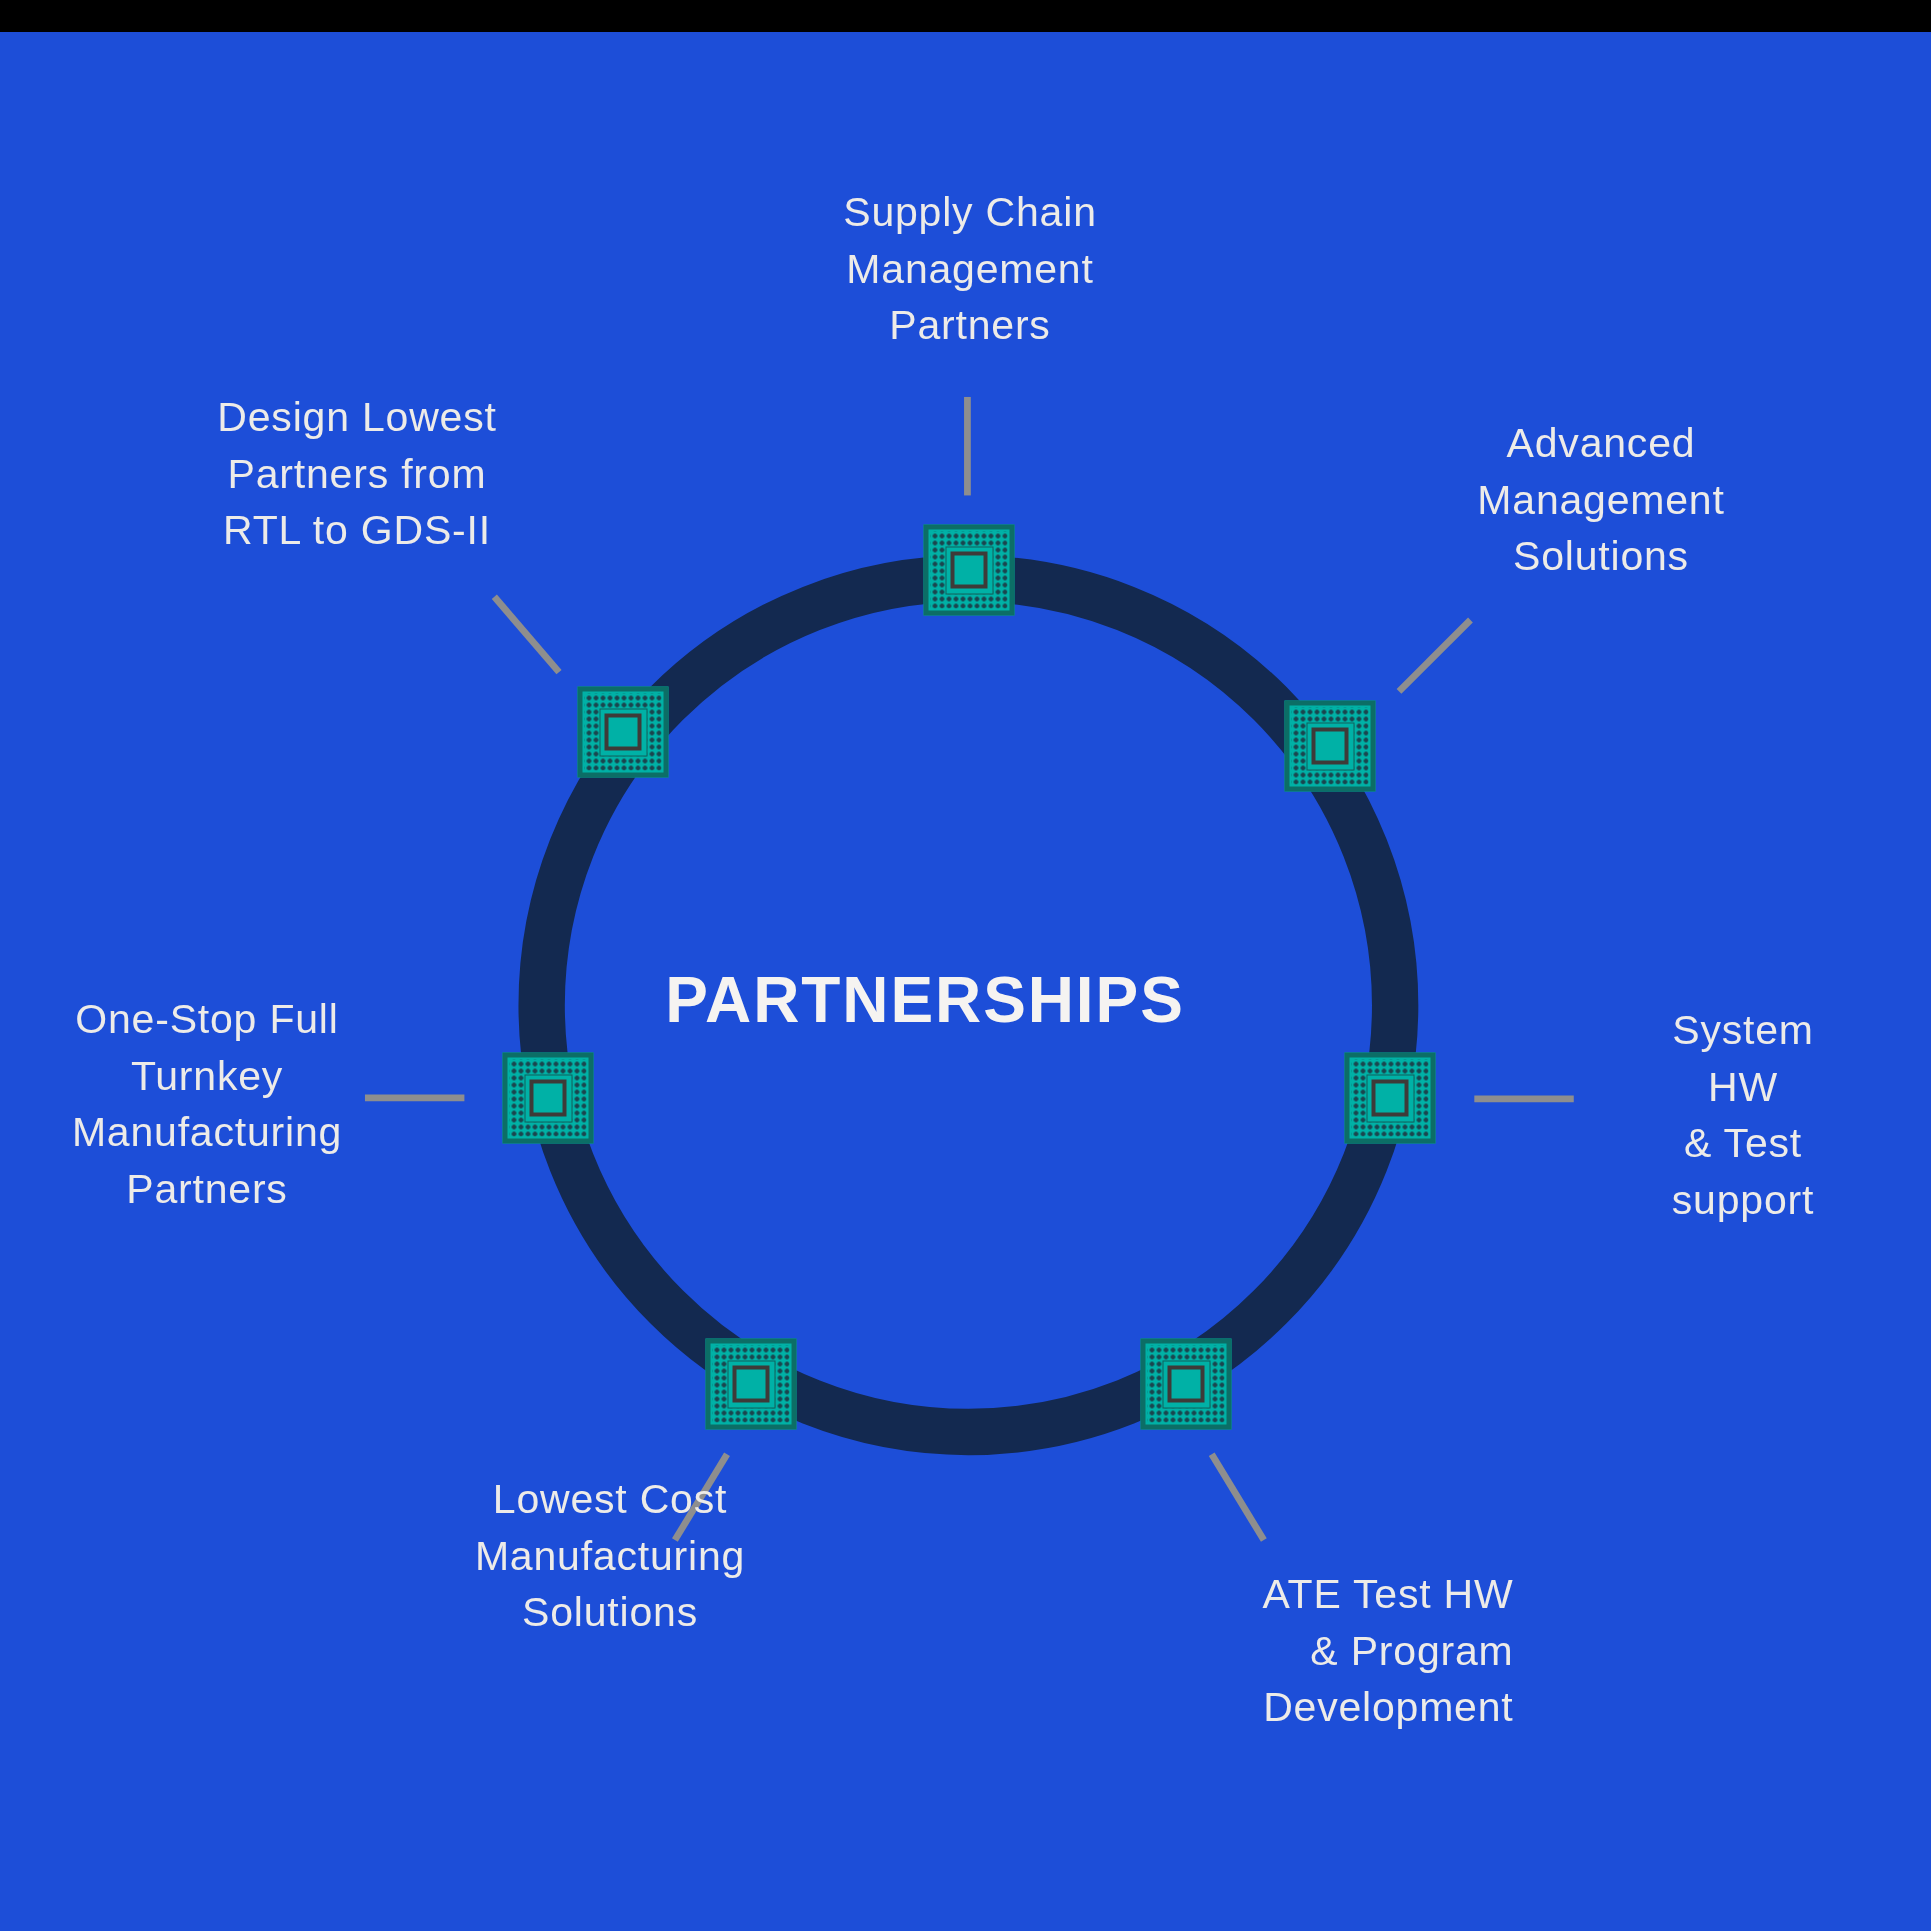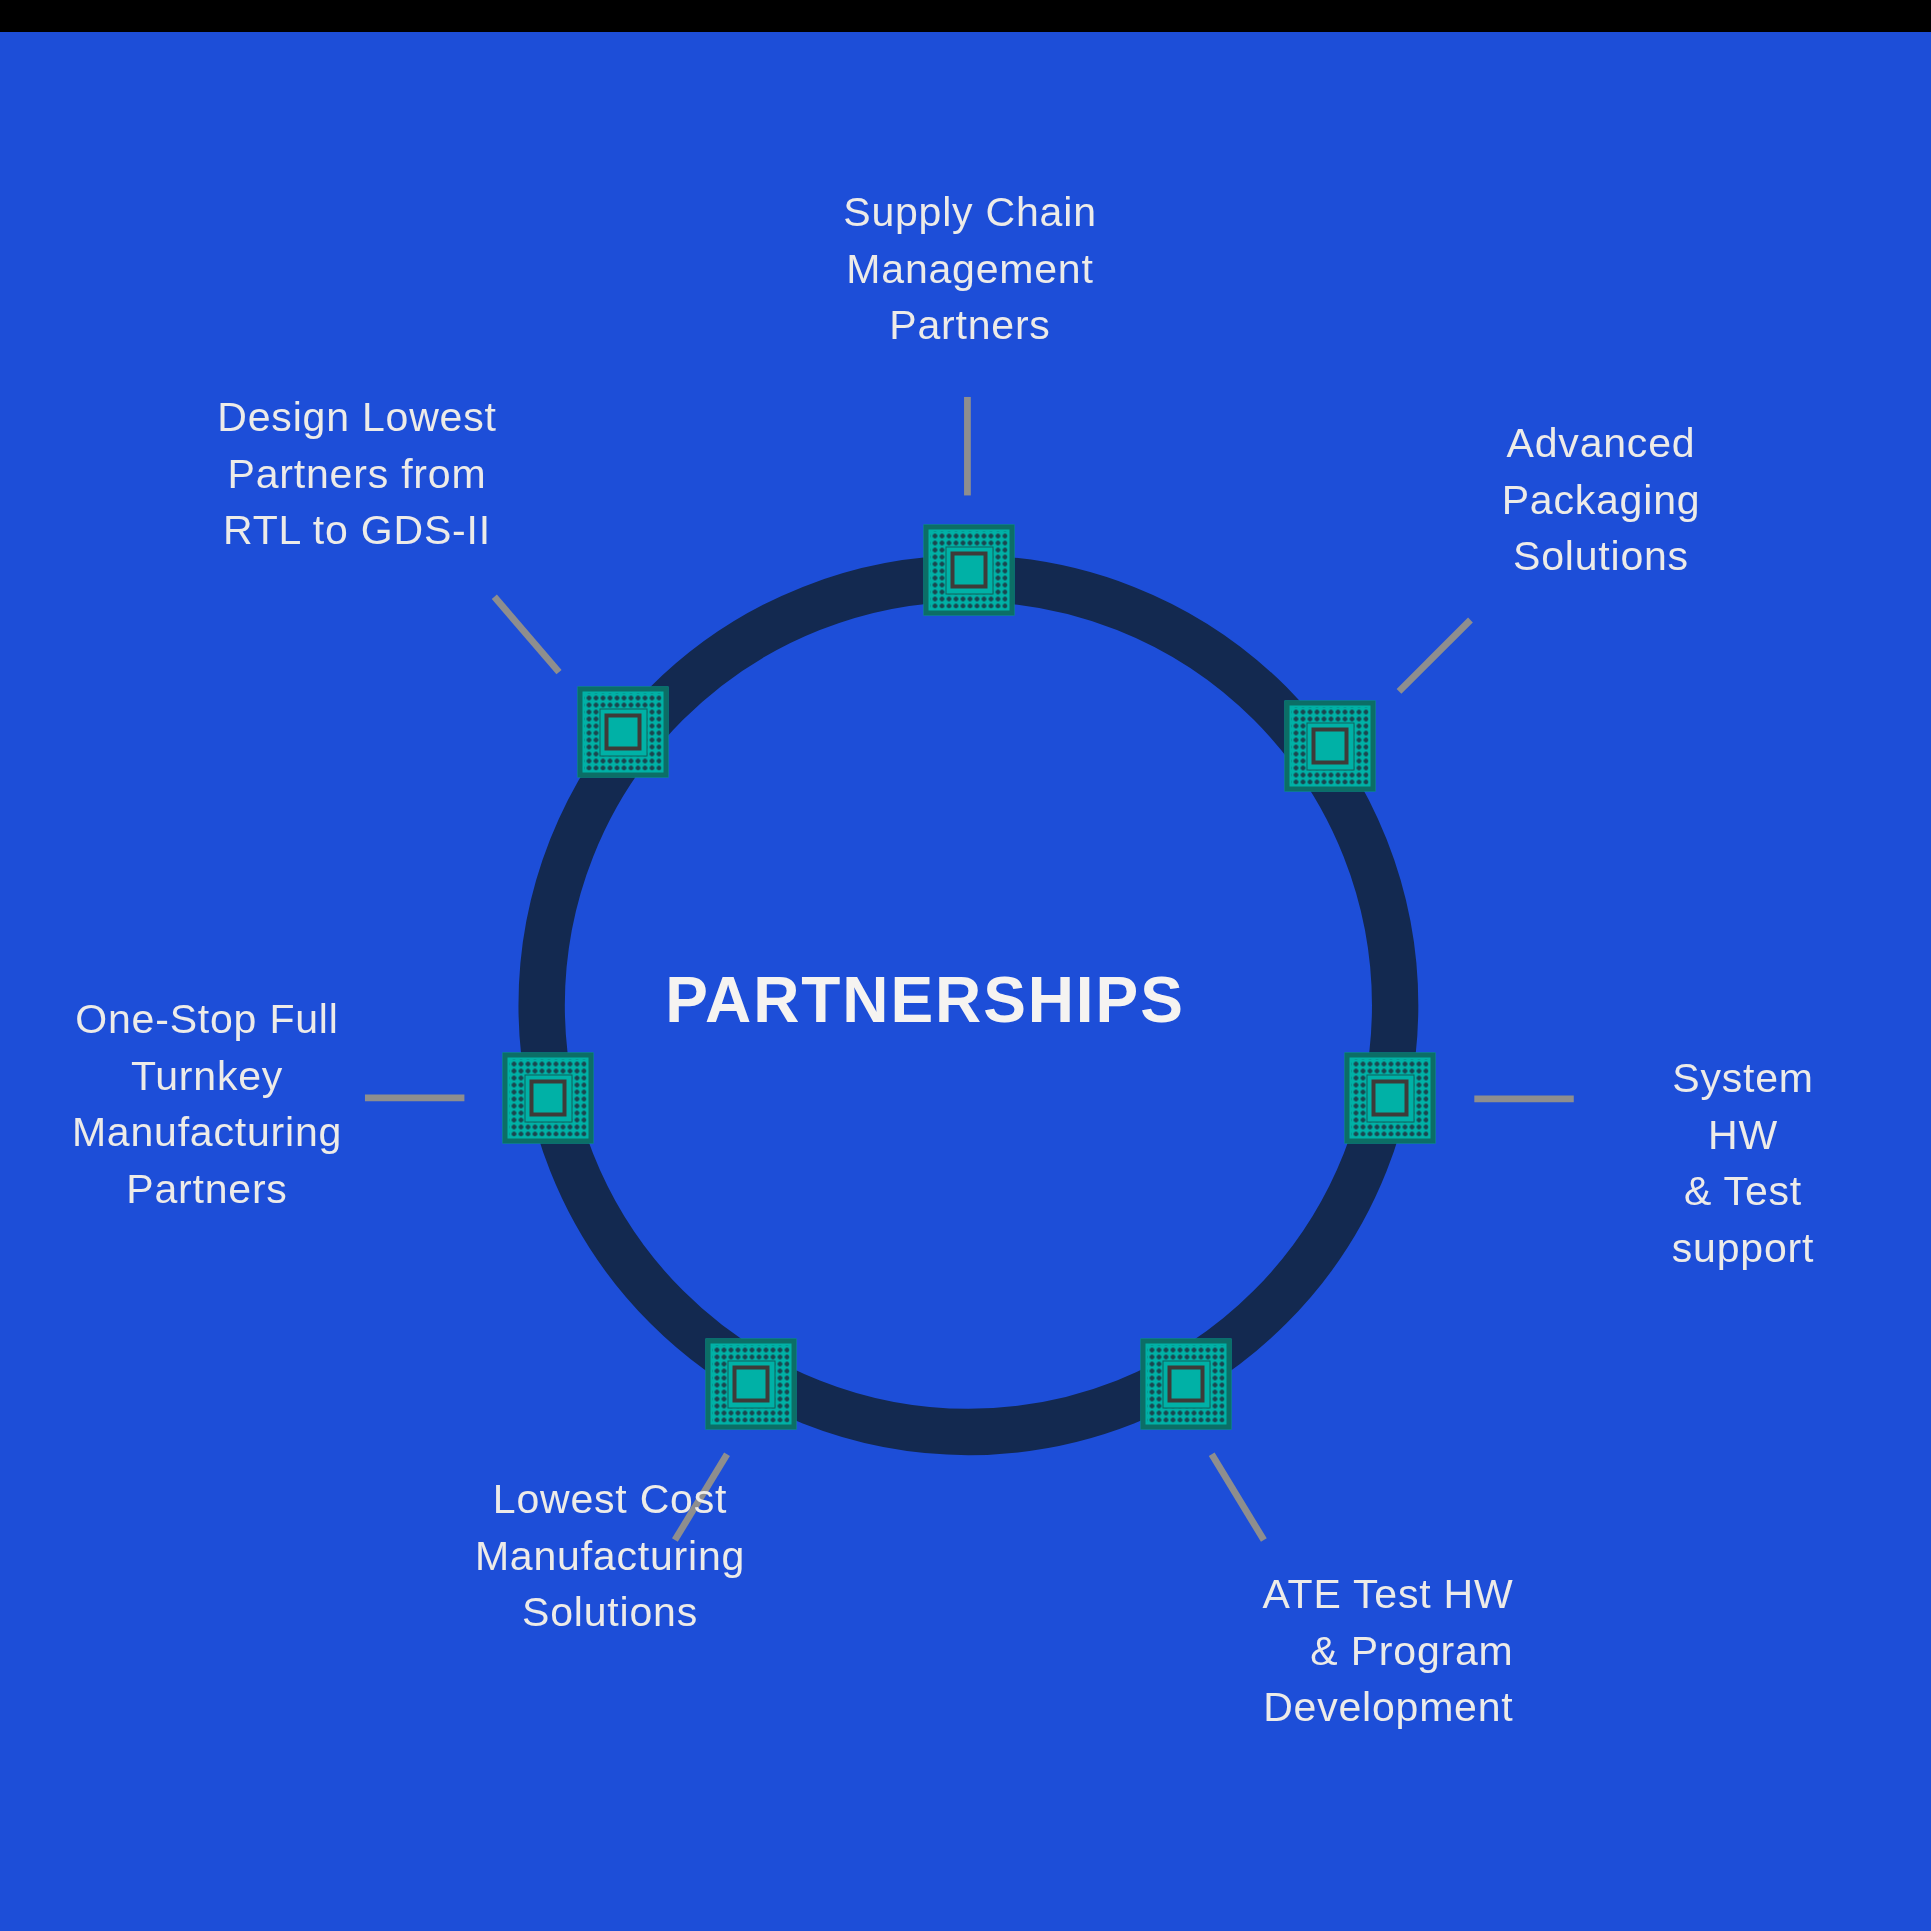--- a/index.html
+++ b/index.html
@@ -139,23 +139,23 @@
     <div class="chip-dots"></div>
     <div class="chip-core-ring">
       <div class="chip-core"></div>
     </div>
   </div>
 
   <div class="node-label" style="left:970px; top:237px;">Supply Chain
 Management
 Partners</div>
   <div class="node-label" style="left:1601px; top:468px;">Advanced
-Packaging
+Management
 Solutions</div>
-  <div class="node-label" style="left:1743px; top:1131px;text-align:center;">System HW
+  <div class="node-label" style="left:1743px; top:1083px;text-align:center;">System HW
 &amp; Test support</div>
   <div class="node-label" style="left:1388px; top:1619px;text-align:right;">ATE Test HW
 &amp; Program
 Development</div>
   <div class="node-label" style="left:610px; top:1524px;text-align:center;">Lowest Cost
 Manufacturing
 Solutions</div>
   <div class="node-label" style="left:207px; top:1072px;">One-Stop Full
 Turnkey
 Manufacturing

